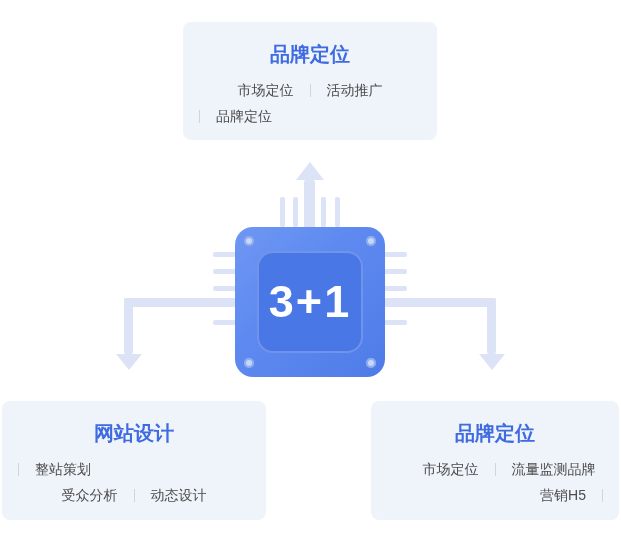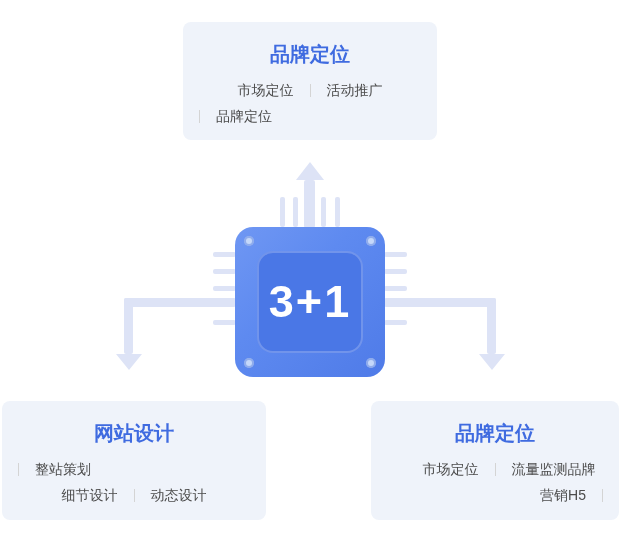--- a/index.html
+++ b/index.html
@@ -76,21 +76,21 @@
   </div>
 
   <div class="card card-left">
     <div class="card-title">网站设计</div>
     <div class="card-rows">
       <div class="item-row">
         <span class="divider"></span>
         <span class="cell right">整站策划</span>
       </div>
       <div class="item-row">
-        <span class="cell left">细节设计</span>
+        <span class="cell left">受众分析</span>
         <span class="divider"></span>
         <span class="cell right">动态设计</span>
       </div>
     </div>
   </div>
 
   <div class="card card-right">
     <div class="card-title">品牌定位</div>
     <div class="card-rows">
       <div class="item-row">

